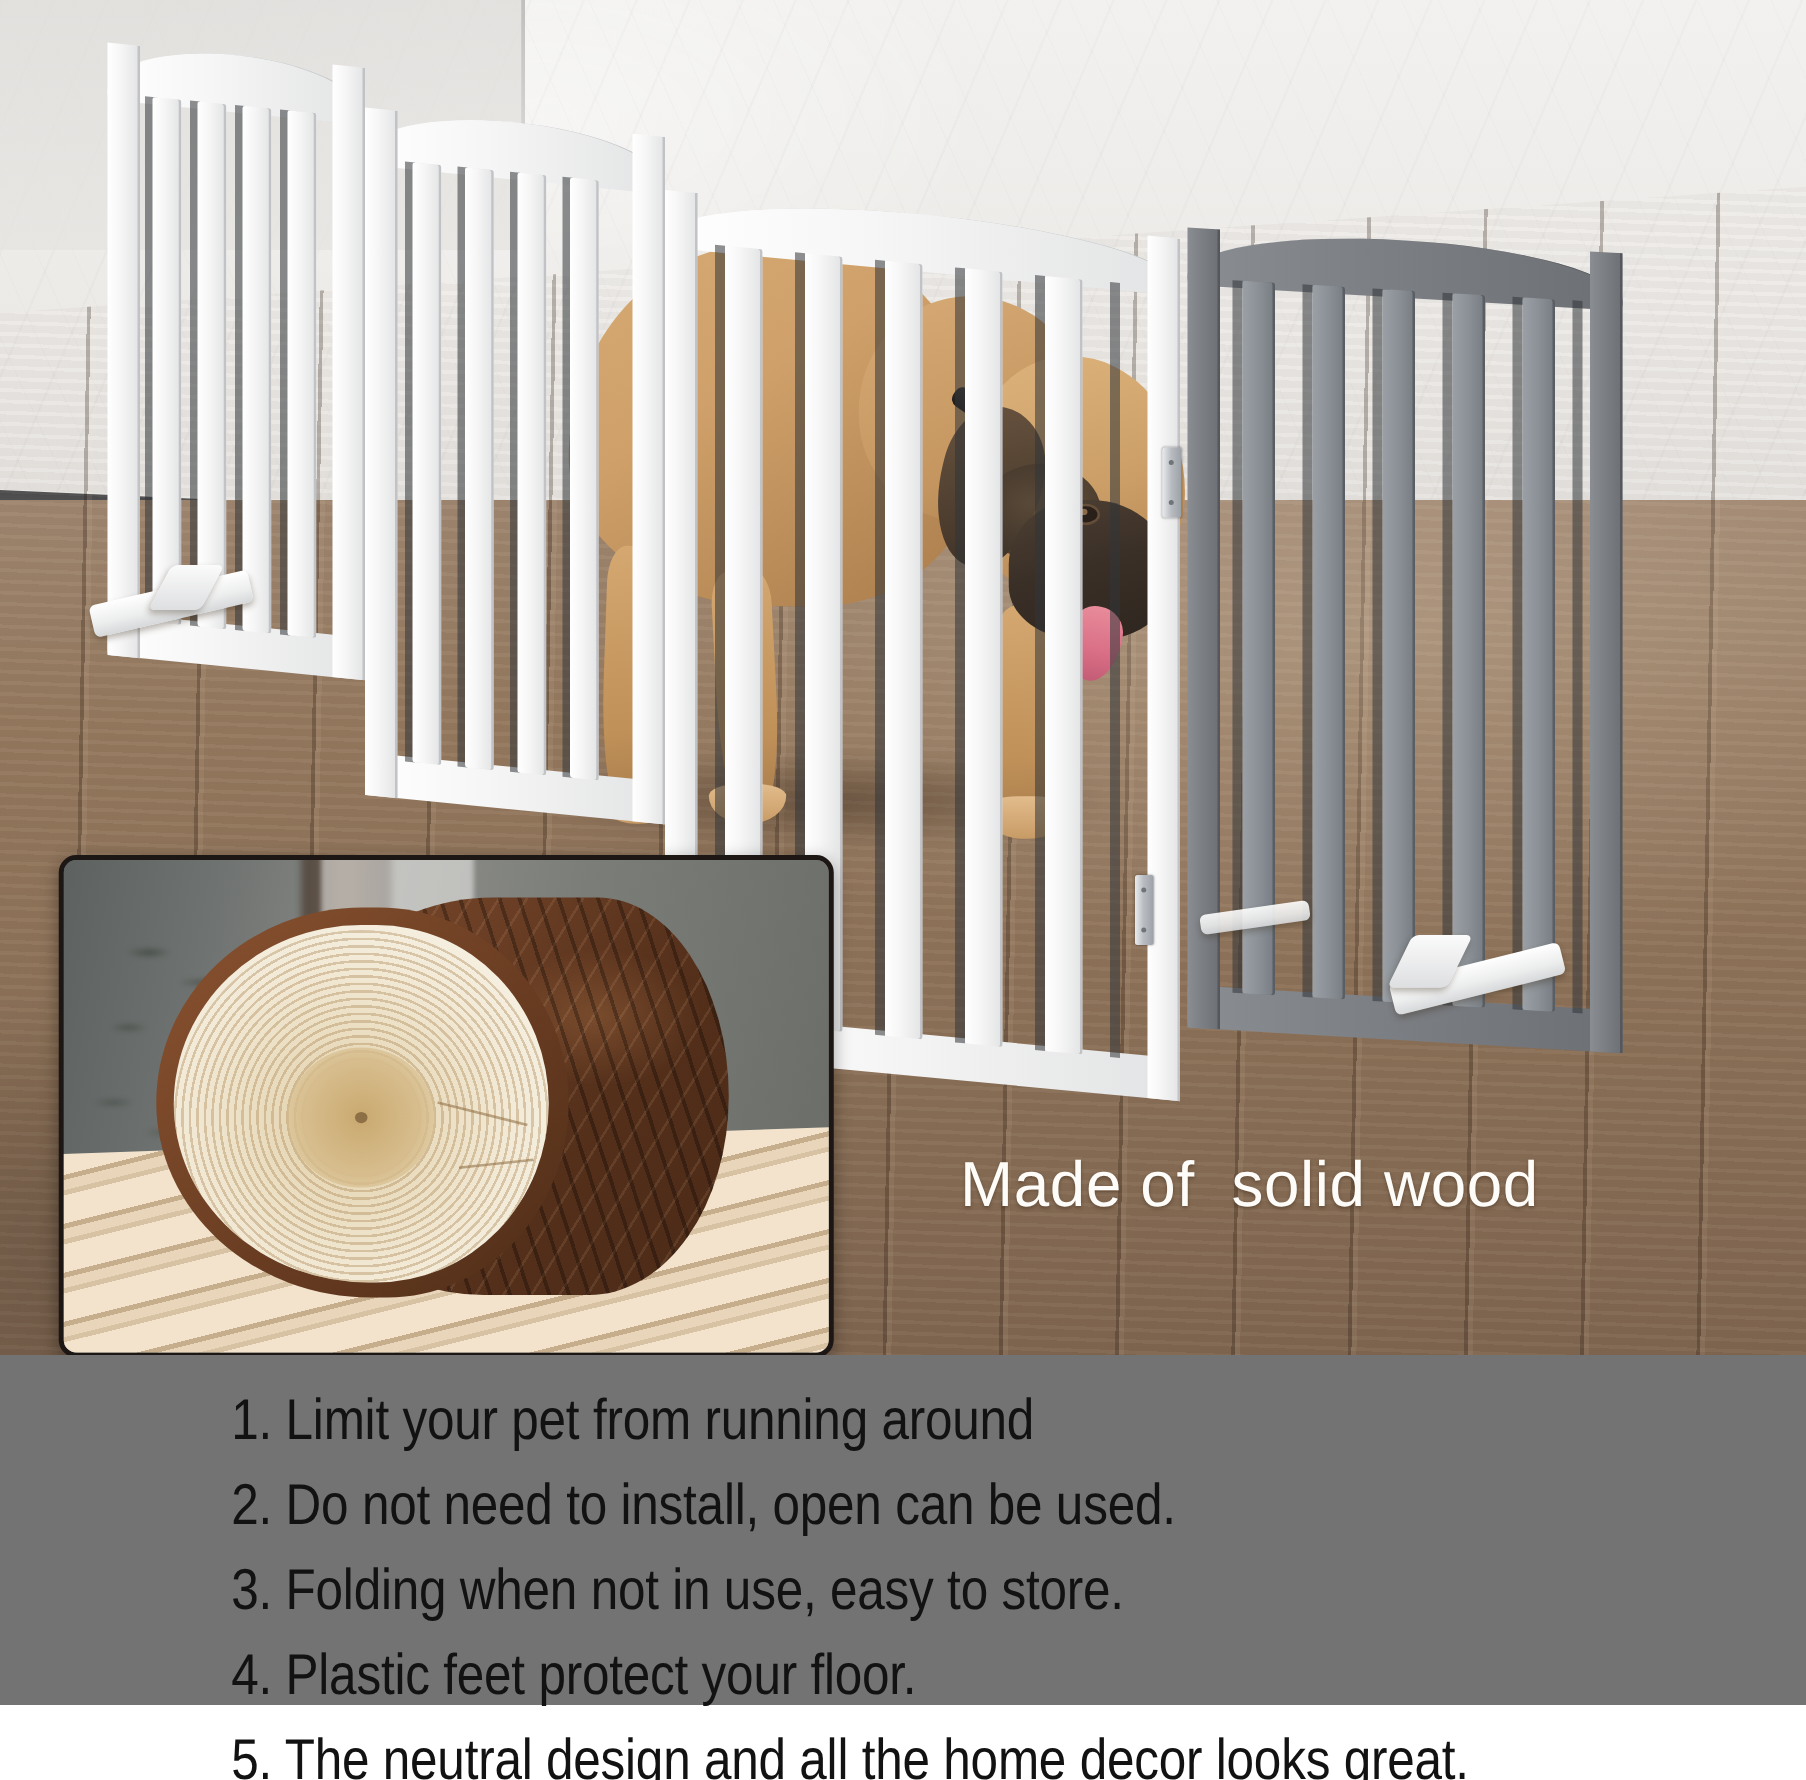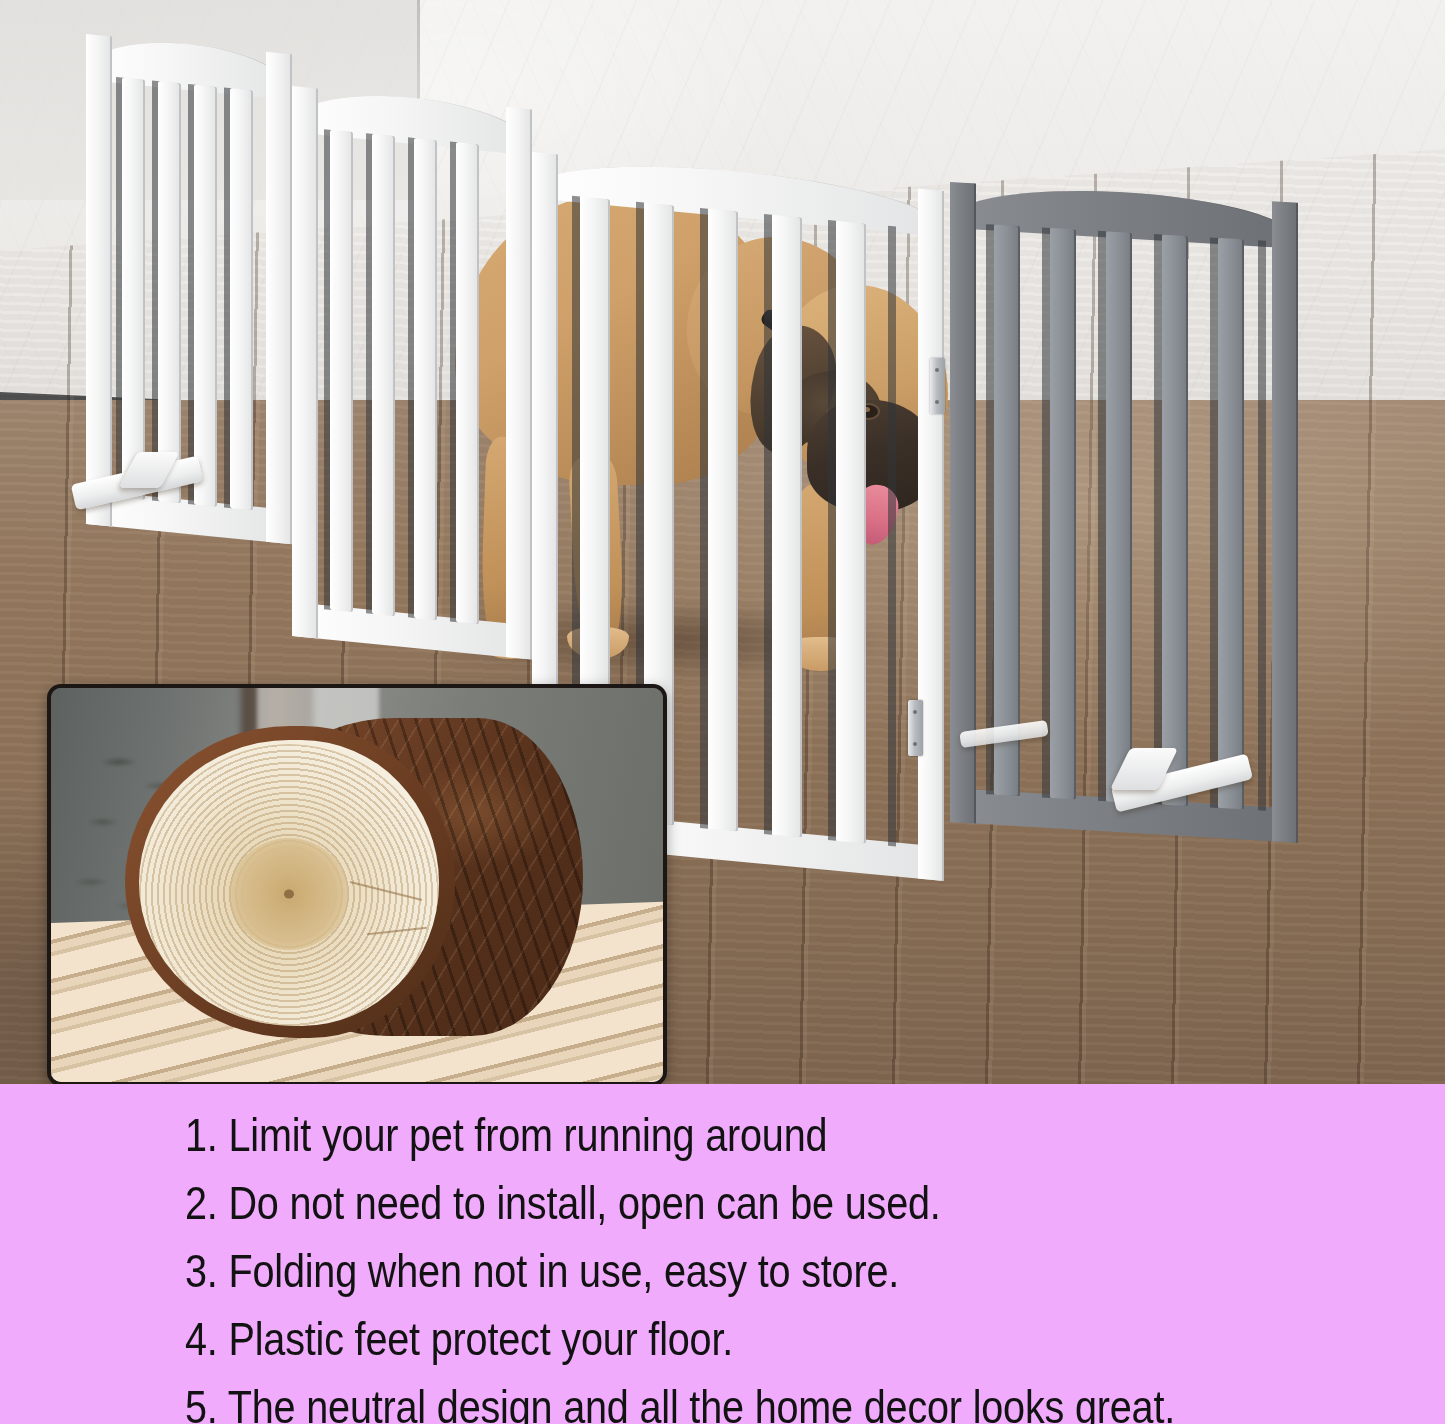--- a/index.html
+++ b/index.html
@@ -471,22 +471,22 @@
     position: absolute;
     background: rgba(140,105,62,.55);
   }
 
   
   #bullets {
     position: absolute;
     left: 0;
     top: 1084px;
     width: 1445px;
-    height: 340px;
-    background: #f0abfc;
+    height: 280px;
+    background: #737373;
   }
   .bullet {
     position: absolute;
     left: 185px;
     font-size: 46px;
     line-height: 1;
     color: #121212;
     font-family: "Liberation Sans Narrow", "Liberation Sans", sans-serif;
     transform: scaleX(0.86);
     transform-origin: left center;
@@ -613,20 +613,21 @@
 
       <div class="foot" style="left:72px; top:470px; transform:rotate(-13deg);"></div>
       <div class="foot" style="left:128px; top:452px; width:42px; height:36px; transform:skewX(-28deg); background:linear-gradient(180deg,#fbfbfb,#dedfe1);"></div>
 
       <div class="foot" style="left:1112px; top:770px; width:140px; transform:rotate(-14deg);"></div>
       <div class="foot" style="left:1120px; top:748px; width:48px; height:42px; transform:skewX(-26deg); background:linear-gradient(180deg,#fbfbfb,#dedfe1);"></div>
 
       <div class="foot" style="left:960px; top:726px; width:88px; height:16px; transform:rotate(-8deg); opacity:.9;"></div>
     </div>
 
+    <div id="caption">Made of  solid wood</div>
 
     <div id="inset">
       <div class="inset-bg"></div>
       <div class="inset-trunk"></div>
       <div class="inset-pane"></div>
       <div class="inset-leaves"></div>
       <div class="inset-slats"></div>
 
       <div class="log">
         <div class="log-bark">

